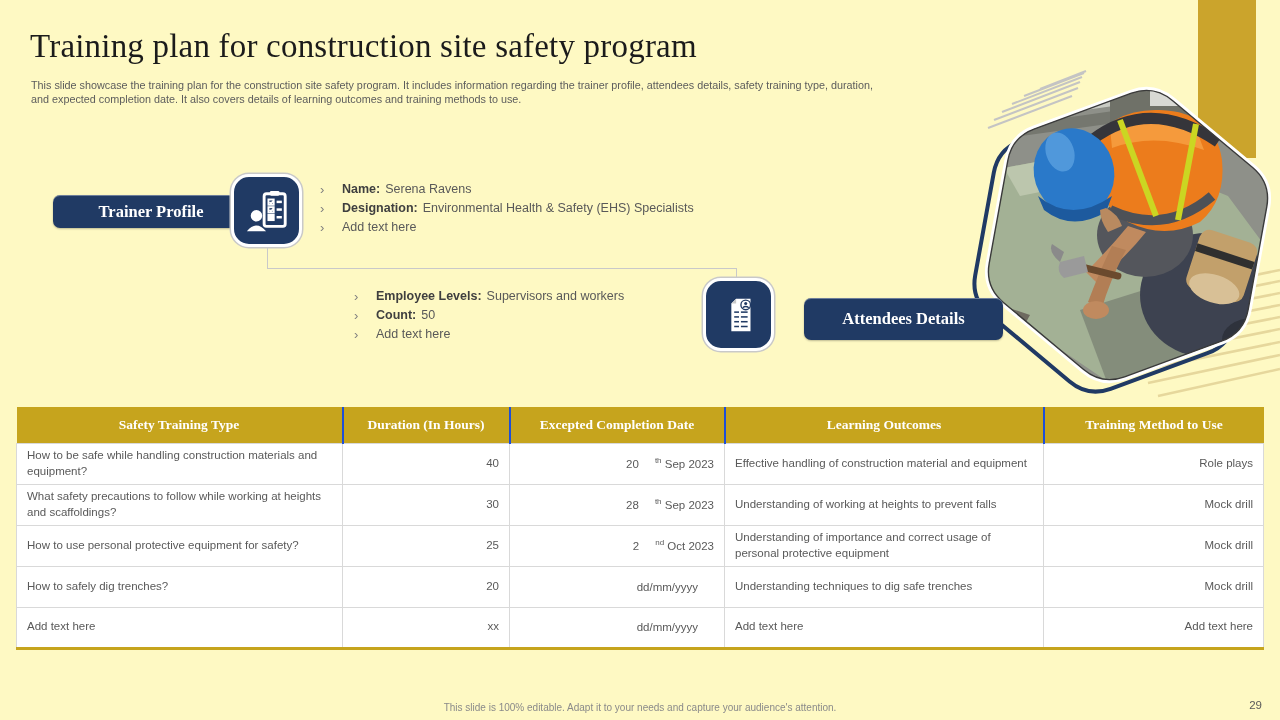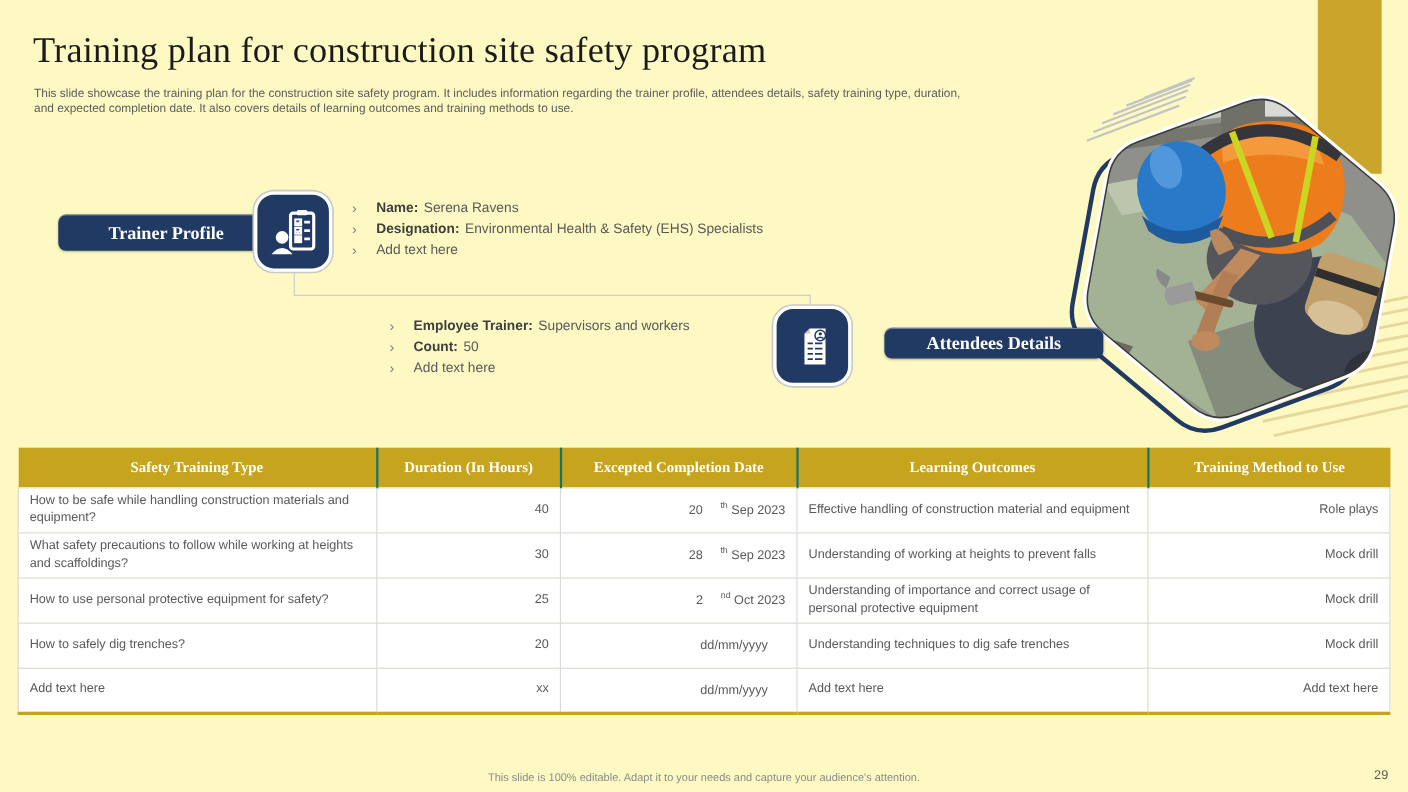--- a/index.html
+++ b/index.html
@@ -36,21 +36,21 @@
   .chev { color:#7f7f7f; font-size:13px; width:24px; flex:0 0 24px; text-align:left; padding-left:2px; }
   .blabel { font-weight:bold; color:#3f3f3f; white-space:pre; }
   .blabel:not(:empty) { margin-right:5px; }
   .conn { position:absolute; background:#c9c9c9; }
   
   .tbl-wrap { position:absolute; left:16px; top:407px; width:1247px; }
   table { border-collapse:collapse; table-layout:fixed; width:1247px; }
   thead th {
     background:#c6a41d; color:#ffffff; font-family:"Liberation Serif", serif;
     font-weight:bold; font-size:13.5px; height:36px; text-align:center;
-    border-left:2px solid #0f766e; padding:2px 6px;
+    border-left:2px solid #1d4ed8; padding:2px 6px;
   }
   thead th:first-child { border-left:none; }
   tbody td {
     height:41px; font-size:11.5px; line-height:1.32; color:#595959;
     border:1px solid #d9d9d9; background:#ffffff; padding:3px 10px;
   }
   tbody tr:last-child td { border-bottom:3px solid #c6a41d; }
   td.c { text-align:right; }
   sup { font-size:8px;padding-left:16px; }
   
@@ -191,21 +191,21 @@
     </div>
   </div>
 
   <div class="conn" style="left:267px; top:247px; width:1px; height:21px;"></div>
   <div class="conn" style="left:267px; top:268px; width:470px; height:1px;"></div>
   <div class="conn" style="left:736px; top:268px; width:1px; height:10px;"></div>
 
   <div class="bullets" style="left:352px; top:287px;">
     <div class="bullet">
       <span class="chev">›</span>
-      <span><span class="blabel">Employee Trainer:</span><span>Supervisors and workers</span></span>
+      <span><span class="blabel">Employee Levels:</span><span>Supervisors and workers</span></span>
     </div>
     <div class="bullet">
       <span class="chev">›</span>
       <span><span class="blabel">Count:</span><span>50</span></span>
     </div>
     <div class="bullet">
       <span class="chev">›</span>
       <span><span class="blabel"></span><span>Add text here</span></span>
     </div>
   </div>
@@ -221,21 +221,21 @@
           <line x1="26" y1="21" x2="33" y2="21"></line>
         <line x1="19" y1="26" x2="24" y2="26"></line>
           <line x1="26" y1="26" x2="33" y2="26"></line>
         <line x1="19" y1="31" x2="24" y2="31"></line>
           <line x1="26" y1="31" x2="33" y2="31"></line>
         <line x1="19" y1="36" x2="24" y2="36"></line>
           <line x1="26" y1="36" x2="33" y2="36"></line>
       </g>
     </svg>
   </div>
-  <div class="plate" style="left:779px; top:298px; width:199px; height:28px;">
+  <div class="plate" style="left:779px; top:298px; width:199px; height:42px;">
     <span>Attendees Details</span>
   </div>
 
   <div class="tbl-wrap">
     <table>
       <colgroup>
         <col style="width:326px">
           <col style="width:167px">
           <col style="width:215px">
           <col style="width:319px">

